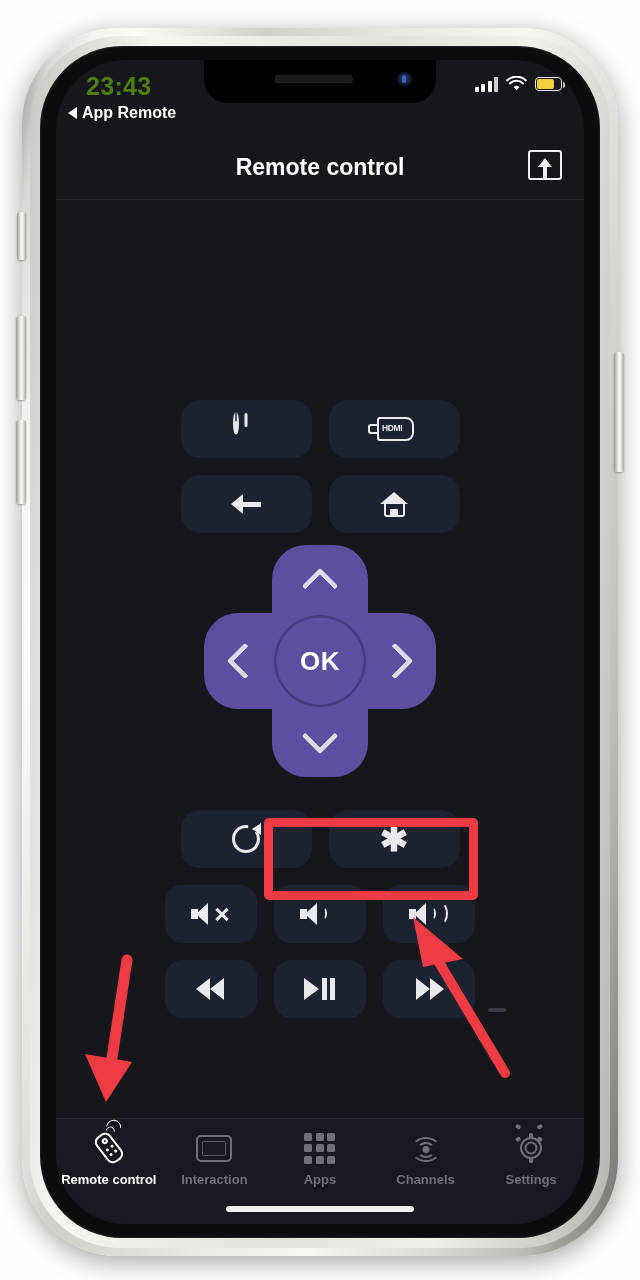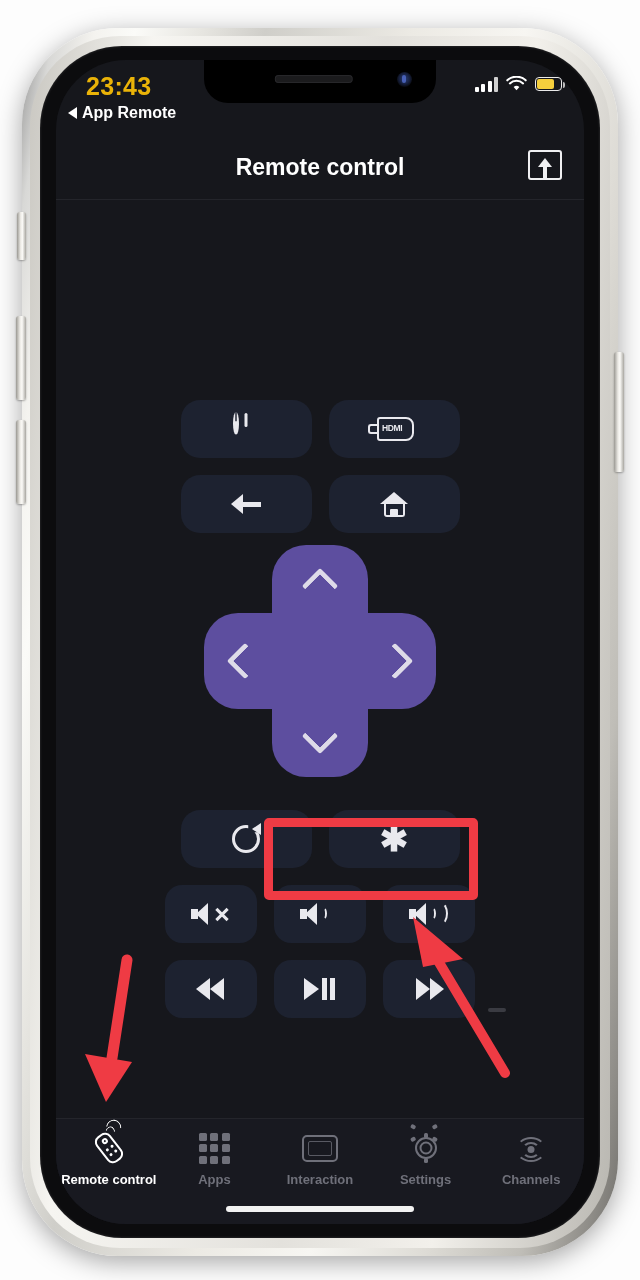--- a/index.html
+++ b/index.html
@@ -48,21 +48,21 @@
   .speaker{ position:absolute; left:50%; transform:translateX(-58%); top:15px;
     width:78px; height:8px; border-radius:5px; background:#1b1b1d;
     box-shadow:inset 0 0 0 1px #27272a; }
   .cam{ position:absolute; right:24px; top:12px; width:15px; height:15px; border-radius:50%;
     background:radial-gradient(circle at 50% 45%, #2b3f7a 0%, #16203f 46%, #08090d 74%); }
   .cam::after{ content:""; position:absolute; left:5px; top:3px; width:4px; height:8px;
     border-radius:2px; background:#4f69c4; opacity:.85; }
 
   
   .statusbar{ position:absolute; left:0; top:0; width:100%; height:72px; z-index:7; }
-  .clock{ position:absolute; left:30px; top:12px; color:#eab308; font-size:25px; font-weight:bold; letter-spacing:.3px; }
+  .clock{ position:absolute; left:30px; top:12px; color:#4d7c0f; font-size:25px; font-weight:bold; letter-spacing:.3px; }
   .backlink{ position:absolute; left:12px; top:44px; color:#fff; font-size:16px; font-weight:bold;
     display:flex; align-items:center; gap:5px; }
   .tri{ width:0;height:0;border-top:6px solid transparent;border-bottom:6px solid transparent;border-right:9px solid #fff; }
   .status-right{ position:absolute; right:22px; top:16px; display:flex; align-items:center; gap:8px; }
   .bars{ display:flex; align-items:flex-end; gap:2.5px; height:15px; }
   .bars i{ display:block; width:4px; background:#fff; border-radius:1px; }
   .bars i:nth-child(1){height:5px;} .bars i:nth-child(2){height:8px;}
   .bars i:nth-child(3){height:11px;} .bars i:nth-child(4){height:15px; background:#d0d0d0;}
   .batt{ width:27px; height:14px; border:1.6px solid #eaeaea; border-radius:4px; position:relative; padding:1.4px; }
   .batt::after{ content:""; position:absolute; right:-4px; top:4px; width:2.4px; height:6px;
@@ -311,20 +311,21 @@
         </div>
       </div>
 
       <div class="dpad">
         <div class="arm vert"></div>
         <div class="arm horz"></div>
         <span class="chev ch-up"></span>
         <span class="chev ch-dn"></span>
         <span class="chev ch-lf"></span>
         <span class="chev ch-rt"></span>
+        <div class="ok">OK</div>
       </div>
 
       <div class="keyrow r3">
         <div class="key wide">
           <span class="ic-replay">
             <span class="ring"></span>
               <span class="tip"></span>
           </span>
         </div>
         <div class="key wide">
@@ -392,64 +393,64 @@
               <span class="d d4"></span>
             <span class="w w1"></span>
               <span class="w w2"></span>
           </span>
         </span>
         <span>Remote control</span>
       </div>
 
       <div class="tab">
         <span class="glyph">
+            <span class="ic-screen"></span>
+          </span>
+        <span>Interaction</span>
+      </div>
+
+      <div class="tab">
+        <span class="glyph">
           <span class="ic-grid">
               <i></i>
               <i></i>
               <i></i>
               <i></i>
               <i></i>
               <i></i>
               <i></i>
               <i></i>
               <i></i>
             </span>
         </span>
         <span>Apps</span>
       </div>
 
       <div class="tab">
         <span class="glyph">
-            <span class="ic-screen"></span>
-          </span>
-        <span>Interaction</span>
+          <span class="ic-signal">
+              <span class="dot"></span>
+              <span class="a a1"></span>
+              <span class="a a2"></span>
+            </span>
+        </span>
+        <span>Channels</span>
       </div>
 
       <div class="tab">
         <span class="glyph">
           <span class="ic-gear">
               <span class="t"></span>
               <span class="t t2"></span>
               <span class="t t3"></span>
               <span class="core"></span>
             </span>
         </span>
         <span>Settings</span>
       </div>
-
-      <div class="tab">
-        <span class="glyph">
-          <span class="ic-signal">
-              <span class="dot"></span>
-              <span class="a a1"></span>
-              <span class="a a2"></span>
-            </span>
-        </span>
-        <span>Channels</span>
-      </div>
     </div>
 
     <div class="home-ind"></div>
   </div>
 
   <div class="anno-rect"></div>
 
   <svg class="anno-arrow" style="left:70px; top:950px;" width="120" height="160" viewBox="0 0 120 160">
     <path d="M57 10 L42 108" stroke="#ef3b44" stroke-width="11" stroke-linecap="round"></path>
     <path d="M15 104 L62 112 L36 152 Z" fill="#ef3b44"></path>

